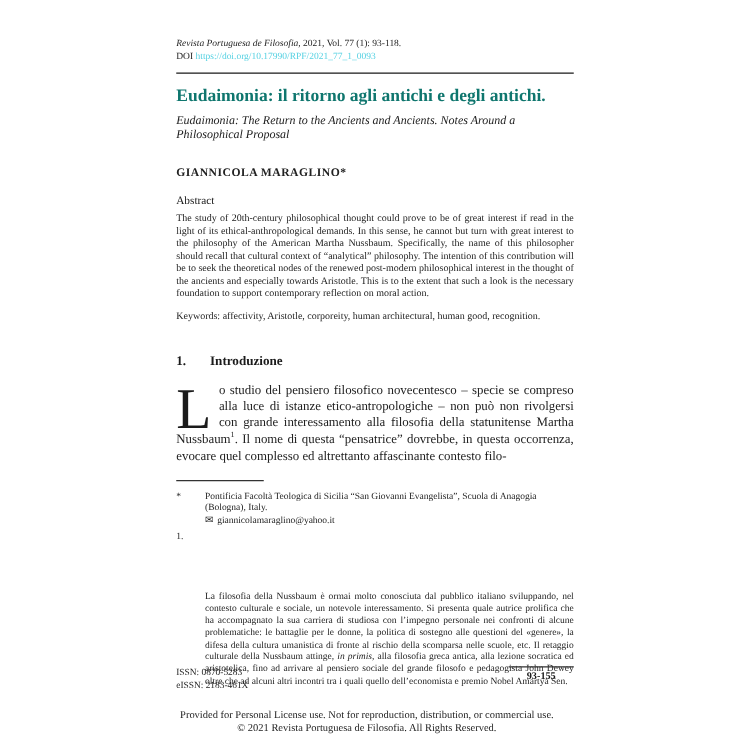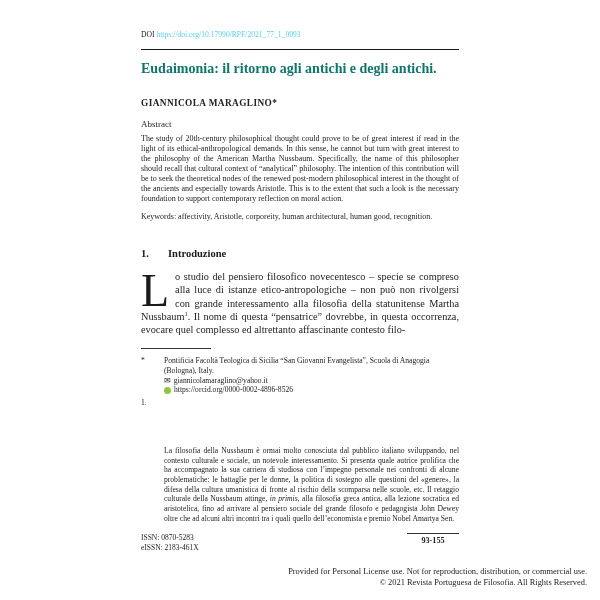--- a/index.html
+++ b/index.html
@@ -43,37 +43,39 @@
   .fn-body { flex: 1; }
   .fn-just { text-align: justify; margin-top: 48px; }
   .fn-line { display: flex; align-items: center; gap: 3px; }
   .email-glyph { font-size: 8px; line-height: 9.7px; }
   .orcid-dot { display: inline-block; width: 7px; height: 7px; border-radius: 50%; flex: none; }
 
   .footer { position: absolute; left: 141px; top: 533px; width: 318px; display: flex; justify-content: space-between; align-items: flex-start; }
   .issn { font-size: 7.5px; line-height: 9.5px; color: #222; }
   .pages { width: 52px; border-top: 1px solid #333; padding-top: 2px; text-align: center; font-size: 8.2px; font-weight: bold; }
 
-  .license { position: absolute; left: 0; top: 566px; width: 587px; text-align: right; font-size: 8.4px; line-height: 11px; color: #222; }
+  .license { position: absolute; left: 0; top: 566px; width: 587px; text-align: center; font-size: 8.4px; line-height: 11px; color: #222; }
 </style>
 </head>
 <body>
 
 <div class="page">
   <div class="content">
 
     <div class="meta">
+      <div><span class="it">Revista Portuguesa de Filosofia</span><span>, 2021, Vol. 77 (1): 93-118.</span></div>
       <div><span>DOI</span> <span class="doi-link" style="color: rgb(85, 209, 226);">https://doi.org/10.17990/RPF/2021_77_1_0093</span></div>
     </div>
 
     <div class="rule"></div>
 
     <h1 class="title">
       <span class="tl">Eudaimonia: il ritorno agli antichi e degli antichi.</span>
     </h1>
+    <div class="subtitle">Eudaimonia: The Return to the Ancients and Ancients. Notes Around a Philosophical Proposal</div>
 
     <div class="author">GIANNICOLA MARAGLINO*</div>
 
     <div class="abs-head">Abstract</div>
     <p class="abs-body">The study of 20th-century philosophical thought could prove to be of great interest if read in the light of its ethical-anthropological demands. In this sense, he cannot but turn with great interest to the philosophy of the American Martha Nussbaum. Specifically, the name of this philosopher should recall that cultural context of “analytical” philosophy. The intention of this contribution will be to seek the theoretical nodes of the renewed post-modern philosophical interest in the thought of the ancients and especially towards Aristotle. This is to the extent that such a look is the necessary foundation to support contemporary reflection on moral action.</p>
     <p class="keywords">Keywords: affectivity, Aristotle, corporeity, human architectural, human good, recognition.</p>
 
     <div class="sec">
       <span class="sec-num">1.</span>
       <span>Introduzione</span>
@@ -85,24 +87,20 @@
 
     <div class="footnotes">
       <div class="fn">
         <span class="fn-marker">*</span>
         <div class="fn-body">
           <div>Pontificia Facoltà Teologica di Sicilia “San Giovanni Evangelista”, Scuola di Anagogia (Bologna), Italy.</div>
           <div class="fn-line">
             <span class="email-glyph">✉</span>
             <span>giannicolamaraglino@yahoo.it</span>
           </div>
-          <div class="fn-line">
-            <span class="orcid-dot" style="background: rgb(141, 198, 63);"></span>
-            <span>https://orcid.org/0000-0002-4896-8526</span>
-          </div>
         </div>
       </div>
       <div class="fn">
         <span class="fn-marker">1.</span>
         <div class="fn-body fn-just"><span>La filosofia della Nussbaum è ormai molto conosciuta dal pubblico italiano sviluppando, nel contesto culturale e sociale, un notevole interessamento. Si presenta quale autrice prolifica che ha accompagnato la sua carriera di studiosa con l’impegno personale nei confronti di alcune problematiche: le battaglie per le donne, la politica di sostegno alle questioni del «genere», la difesa della cultura umanistica di fronte al rischio della scomparsa nelle scuole, etc. Il retaggio culturale della Nussbaum attinge, </span><span class="it">in primis</span><span>, alla filosofia greca antica, alla lezione socratica ed aristotelica, fino ad arrivare al pensiero sociale del grande filosofo e pedagogista John Dewey oltre che ad alcuni altri incontri tra i quali quello dell’economista e premio Nobel Amartya Sen.</span></div>
       </div>
     </div>
   </div>
 
   <div class="footer">

